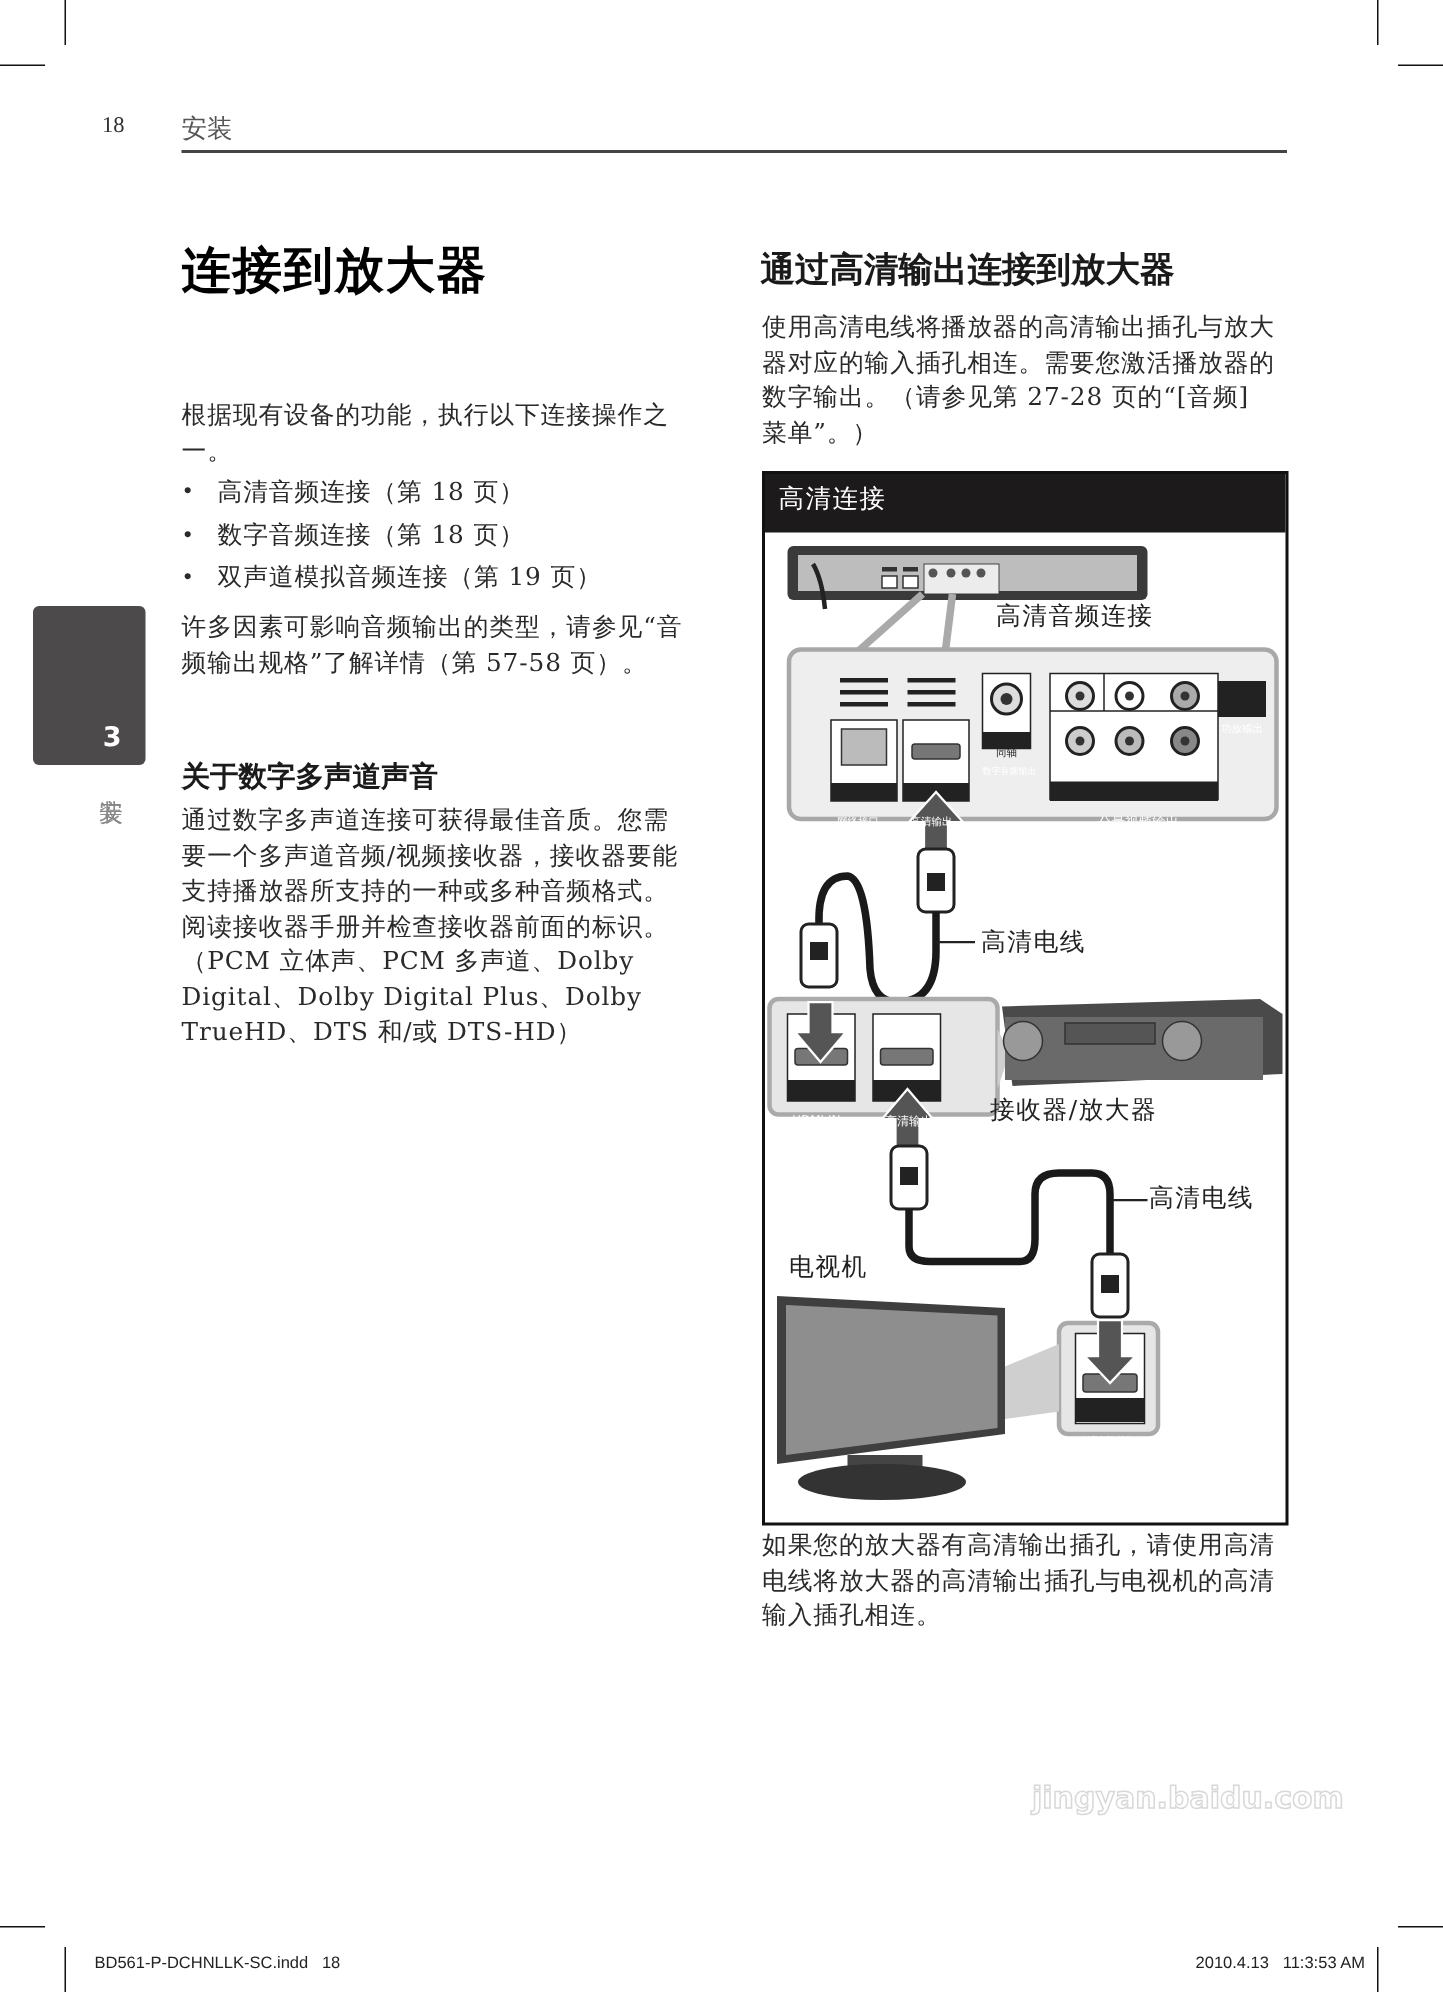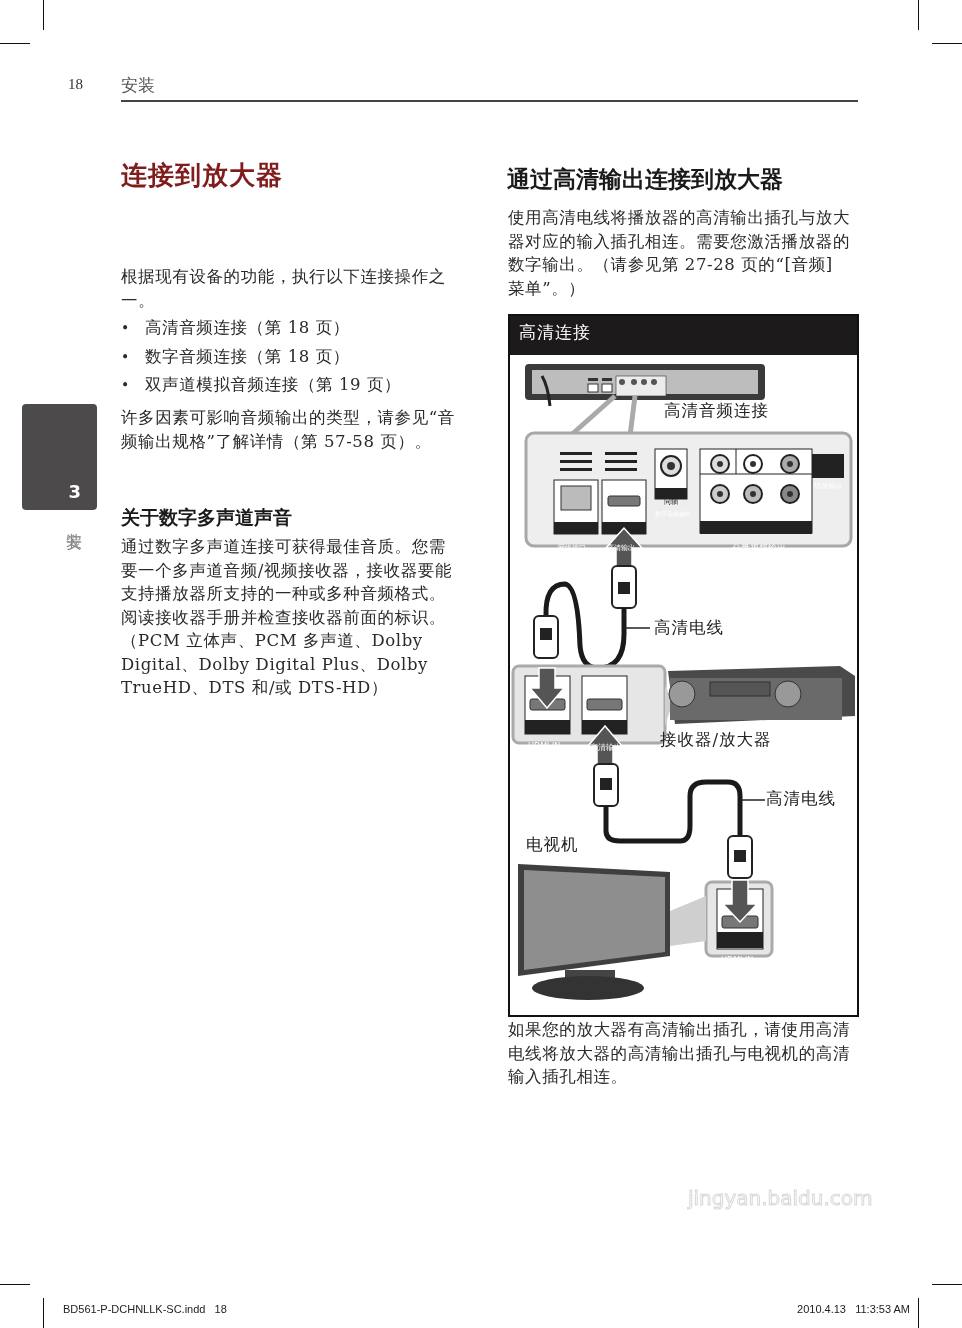--- a/index.html
+++ b/index.html
@@ -5,21 +5,21 @@
   * { box-sizing: border-box; margin: 0; padding: 0; }
   html, body { width: 962px; height: 1328px; background: #ffffff; overflow: hidden; }
   body { position: relative; font-family: "DejaVu Serif", "Liberation Serif", serif; color: #222; }
 
   .crop { position: absolute; background: #111; }
 
   .hdr-num { position: absolute; left: 68px; top: 76px; font-size: 15px; color: #333; font-family: "Liberation Serif", serif; }
   .hdr-title { position: absolute; left: 121px; top: 74px; font-size: 17px; color: #555; font-family: "DejaVu Sans", sans-serif; }
   .hdr-rule { position: absolute; left: 121px; top: 100px; width: 737px; height: 1.5px; background: #444; }
 
-  .h1 { position: absolute; left: 121px; top: 158px; font-size: 26px; font-family: "DejaVu Sans", sans-serif; color: #7f1d1d; letter-spacing: 1px; }
+  .h1 { position: absolute; left: 121px; top: 158px; font-size: 33px; font-family: "DejaVu Sans", sans-serif; color: #000000; letter-spacing: 1px; }
   .h2 { position: absolute; font-family: Liberation Mono, monospace; color: #1a1a1a; text-align: center; }
 
   .p { position: absolute; font-size: 16.5px; line-height: 23.5px; color: #2a2a2a; letter-spacing: 0.6px; }
   .bullets { position: absolute; left: 121px; top: 314px; list-style: none; font-size: 16.5px; color: #2a2a2a; letter-spacing: 0.6px; }
   .bullets li { height: 28.5px; display: flex; align-items: center; }
   .bullets .dot { width: 24px; font-size: 14px; }
 
   .side-tab { position: absolute; left: 22px; top: 404px; width: 75px; height: 106px; background: #4d4a4b; border-radius: 4px; }
   .side-num { position: absolute; right: 16px; bottom: 8px; color: #fff; font-size: 18px; font-family: "DejaVu Sans", sans-serif; font-weight: bold; }
   .side-label { position: absolute; left: 64px; top: 520px; width: 20px; font-size: 16px; color: #888; writing-mode: vertical-rl; font-family: "DejaVu Sans", sans-serif; }
@@ -220,17 +220,17 @@
   <span class="tiny" style="position:absolute;left:222px;top:206px;font-size:9px;">分量视频输出</span>
   <span class="tiny" style="position:absolute;left:304px;top:145px;">功放输出</span>
   <span class="tiny" style="position:absolute;left:18px;top:406px;font-size:8px;">HDMI IN</span>
   <span class="tiny" style="position:absolute;left:80px;top:406px;font-size:8px;">高清输出</span>
   <span class="tiny" style="position:absolute;left:211px;top:620px;font-size:8px;">HDMI IN</span>
 </div>
 
 <p class="p" style="left:508px;top:1018px;width:345px;">如果您的放大器有高清输出插孔，请使用高清电线将放大器的高清输出插孔与电视机的高清输入插孔相连。</p>
 
 <div class="wm">
-  <div style="font-family:'DejaVu Sans',sans-serif;font-size:20px;font-weight:normal;color:#fff;-webkit-text-stroke:1px #d8d8d8;margin-top:-2px;">jingyan.baidu.com</div>
+  <div style="font-family:'DejaVu Sans',sans-serif;font-size:20px;font-weight:bold;color:#fff;-webkit-text-stroke:1px #d8d8d8;margin-top:-2px;">jingyan.baidu.com</div>
 </div>
 
 <div class="footer" style="left:63px;white-space:pre;">BD561-P-DCHNLLK-SC.indd   18</div>
 <div class="footer" style="right:52px;white-space:pre;">2010.4.13   11:3:53 AM</div>
 
 </body></html>

